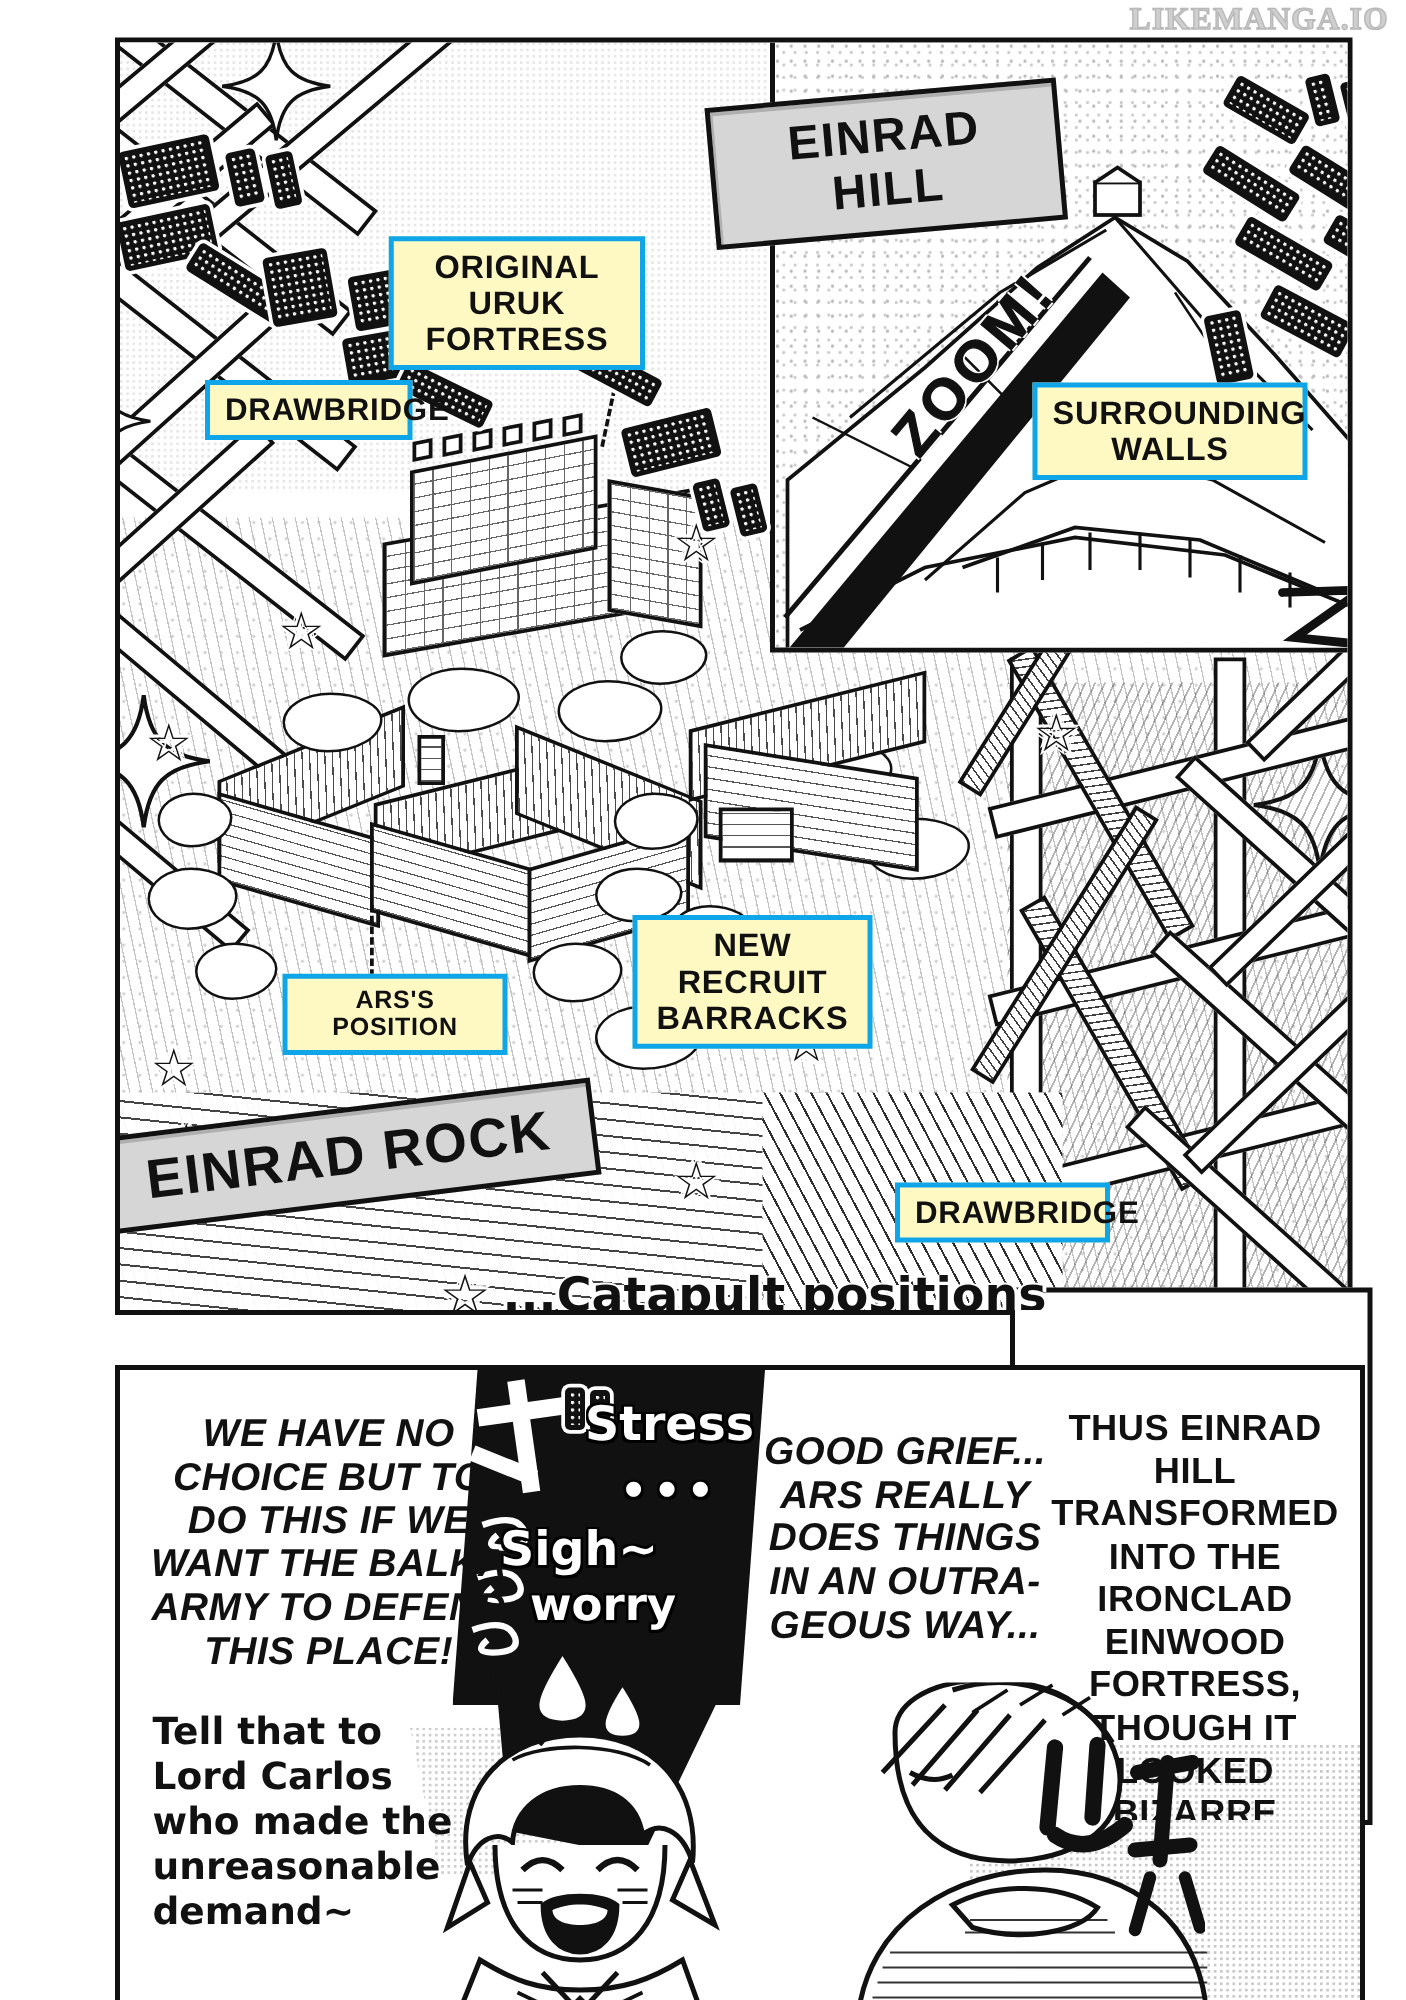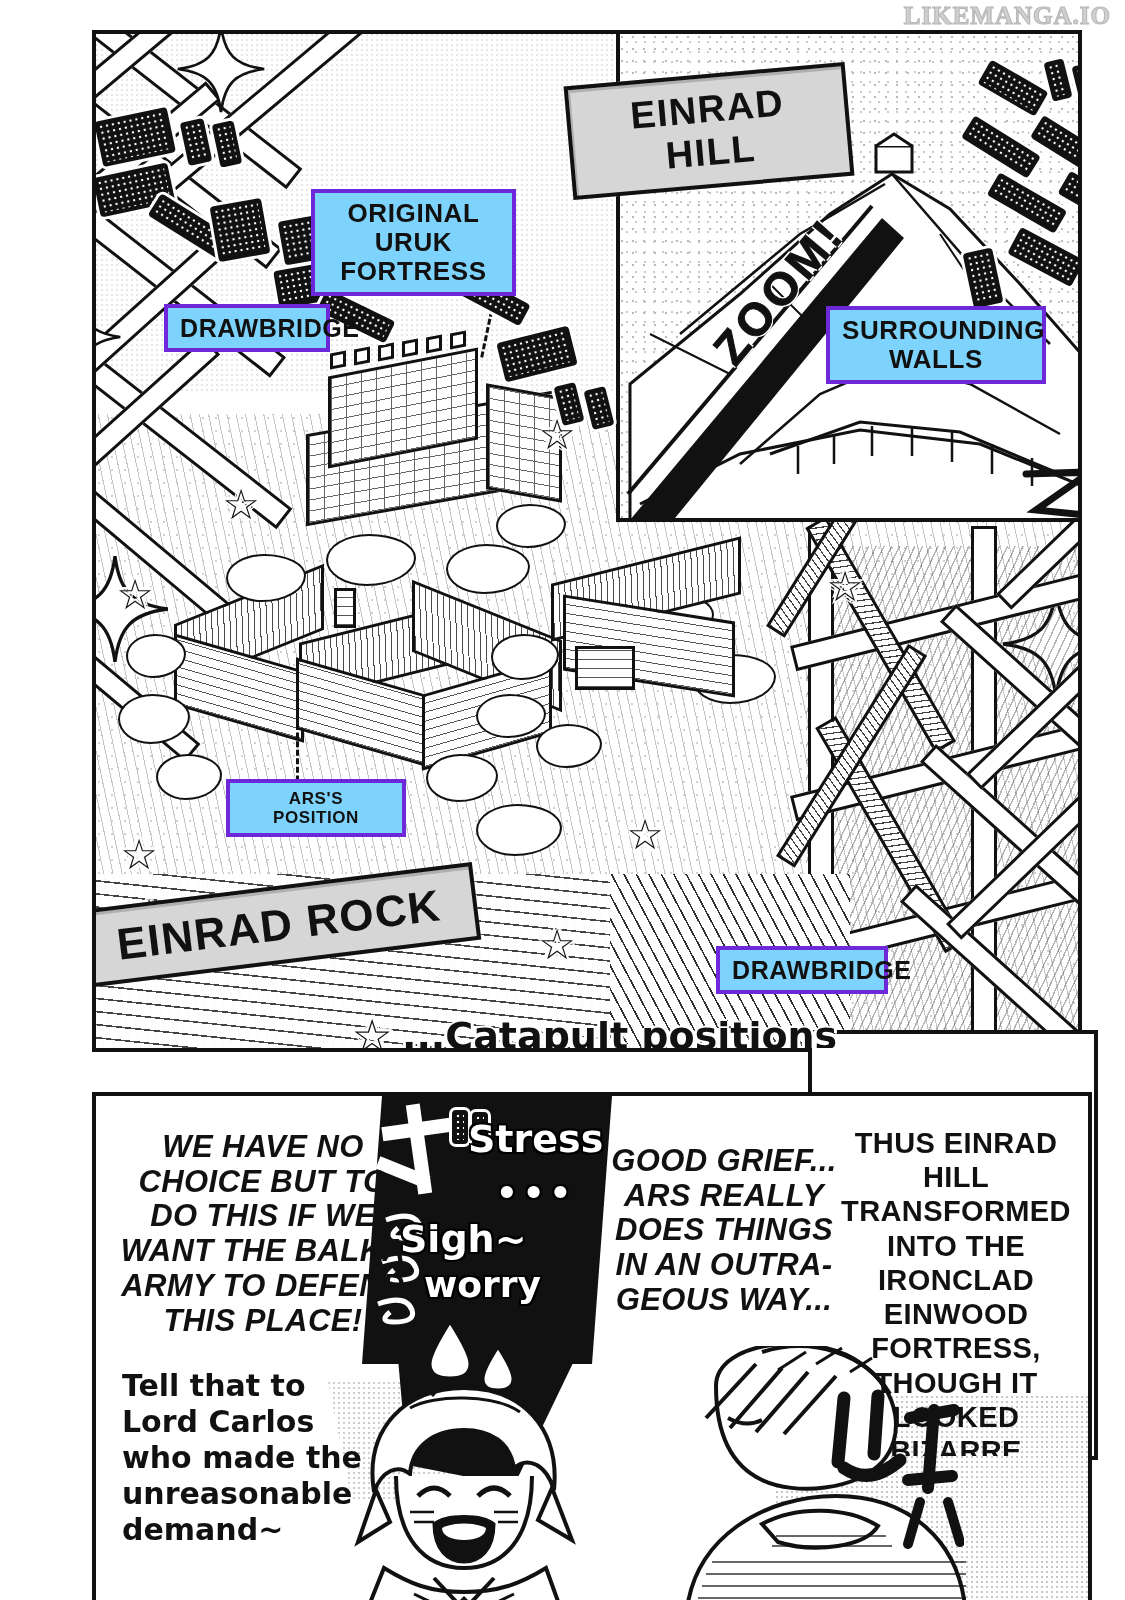--- a/index.html
+++ b/index.html
@@ -69,22 +69,22 @@
     position: absolute;
     background: #fff;
     border: 3px solid #111;
     transform-origin: 0 0;
   }
   .beam.shaded { background: repeating-linear-gradient(112deg,#3f3f3f 0 1.2px, #fff 1.2px 6px); }
 
   
   .label-box {
     position: absolute;
-    background: #7dd3fc;
-    border: 4px solid #6d28d9;
+    background: #fef9c3;
+    border: 4px solid #0ea5e9;
     color: #111;
     font-family: "Liberation Sans", sans-serif;
     font-weight: 700;
     letter-spacing: .6px;
     text-align: center;
     line-height: 1.12;
     padding: 6px 12px;
     z-index: 40;
   }
   .label-tilt {
@@ -420,25 +420,29 @@
 
     <div class="label-box" style="left:215px;top:155px;width:205px;font-size:26px;">
       <span style="white-space:pre-line;">ORIGINAL
 URUK FORTRESS</span>
     </div>
 
     <div class="label-box" style="left:68px;top:270px;width:166px;font-size:25px;">
       <span>DRAWBRIDGE</span>
     </div>
 
-    <div class="label-box" style="left:130px;top:745px;width:180px;font-size:17px;">
+    <div class="label-box" style="left:130px;top:745px;width:180px;font-size:20px;">
       <span style="white-space:pre-line;">ARS'S
 POSITION</span>
     </div>
 
+    <div class="label-box" style="left:410px;top:698px;width:192px;font-size:26px;">
+      <span style="white-space:pre-line;">NEW RECRUIT
+BARRACKS</span>
+    </div>
 
     <div class="label-box" style="left:620px;top:912px;width:172px;font-size:25px;">
       <span>DRAWBRIDGE</span>
     </div>
 
     <div class="label-box" style="left:730px;top:272px;width:220px;font-size:26px;z-index:60;">
       <span style="white-space:pre-line;">SURROUNDING
 WALLS</span>
     </div>
 

